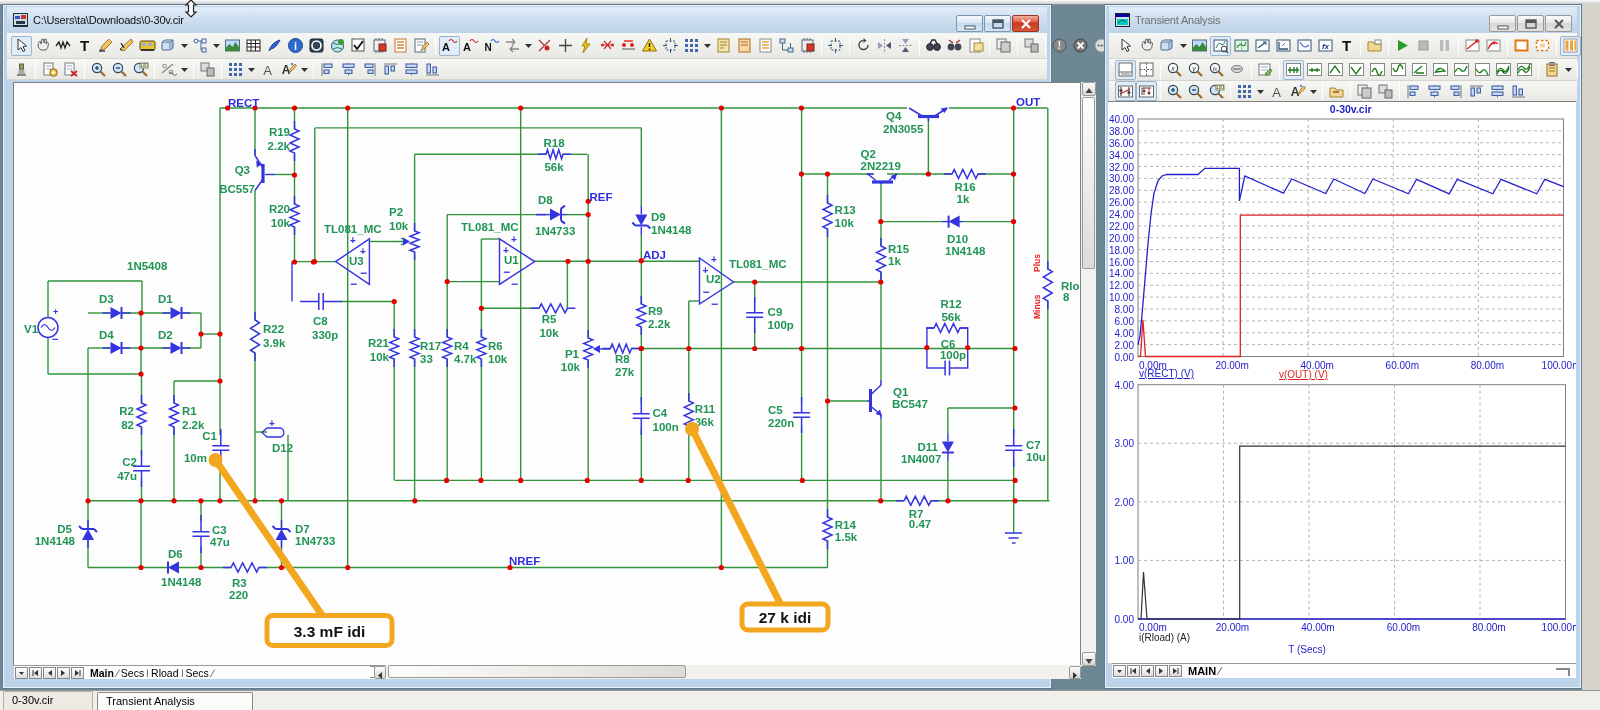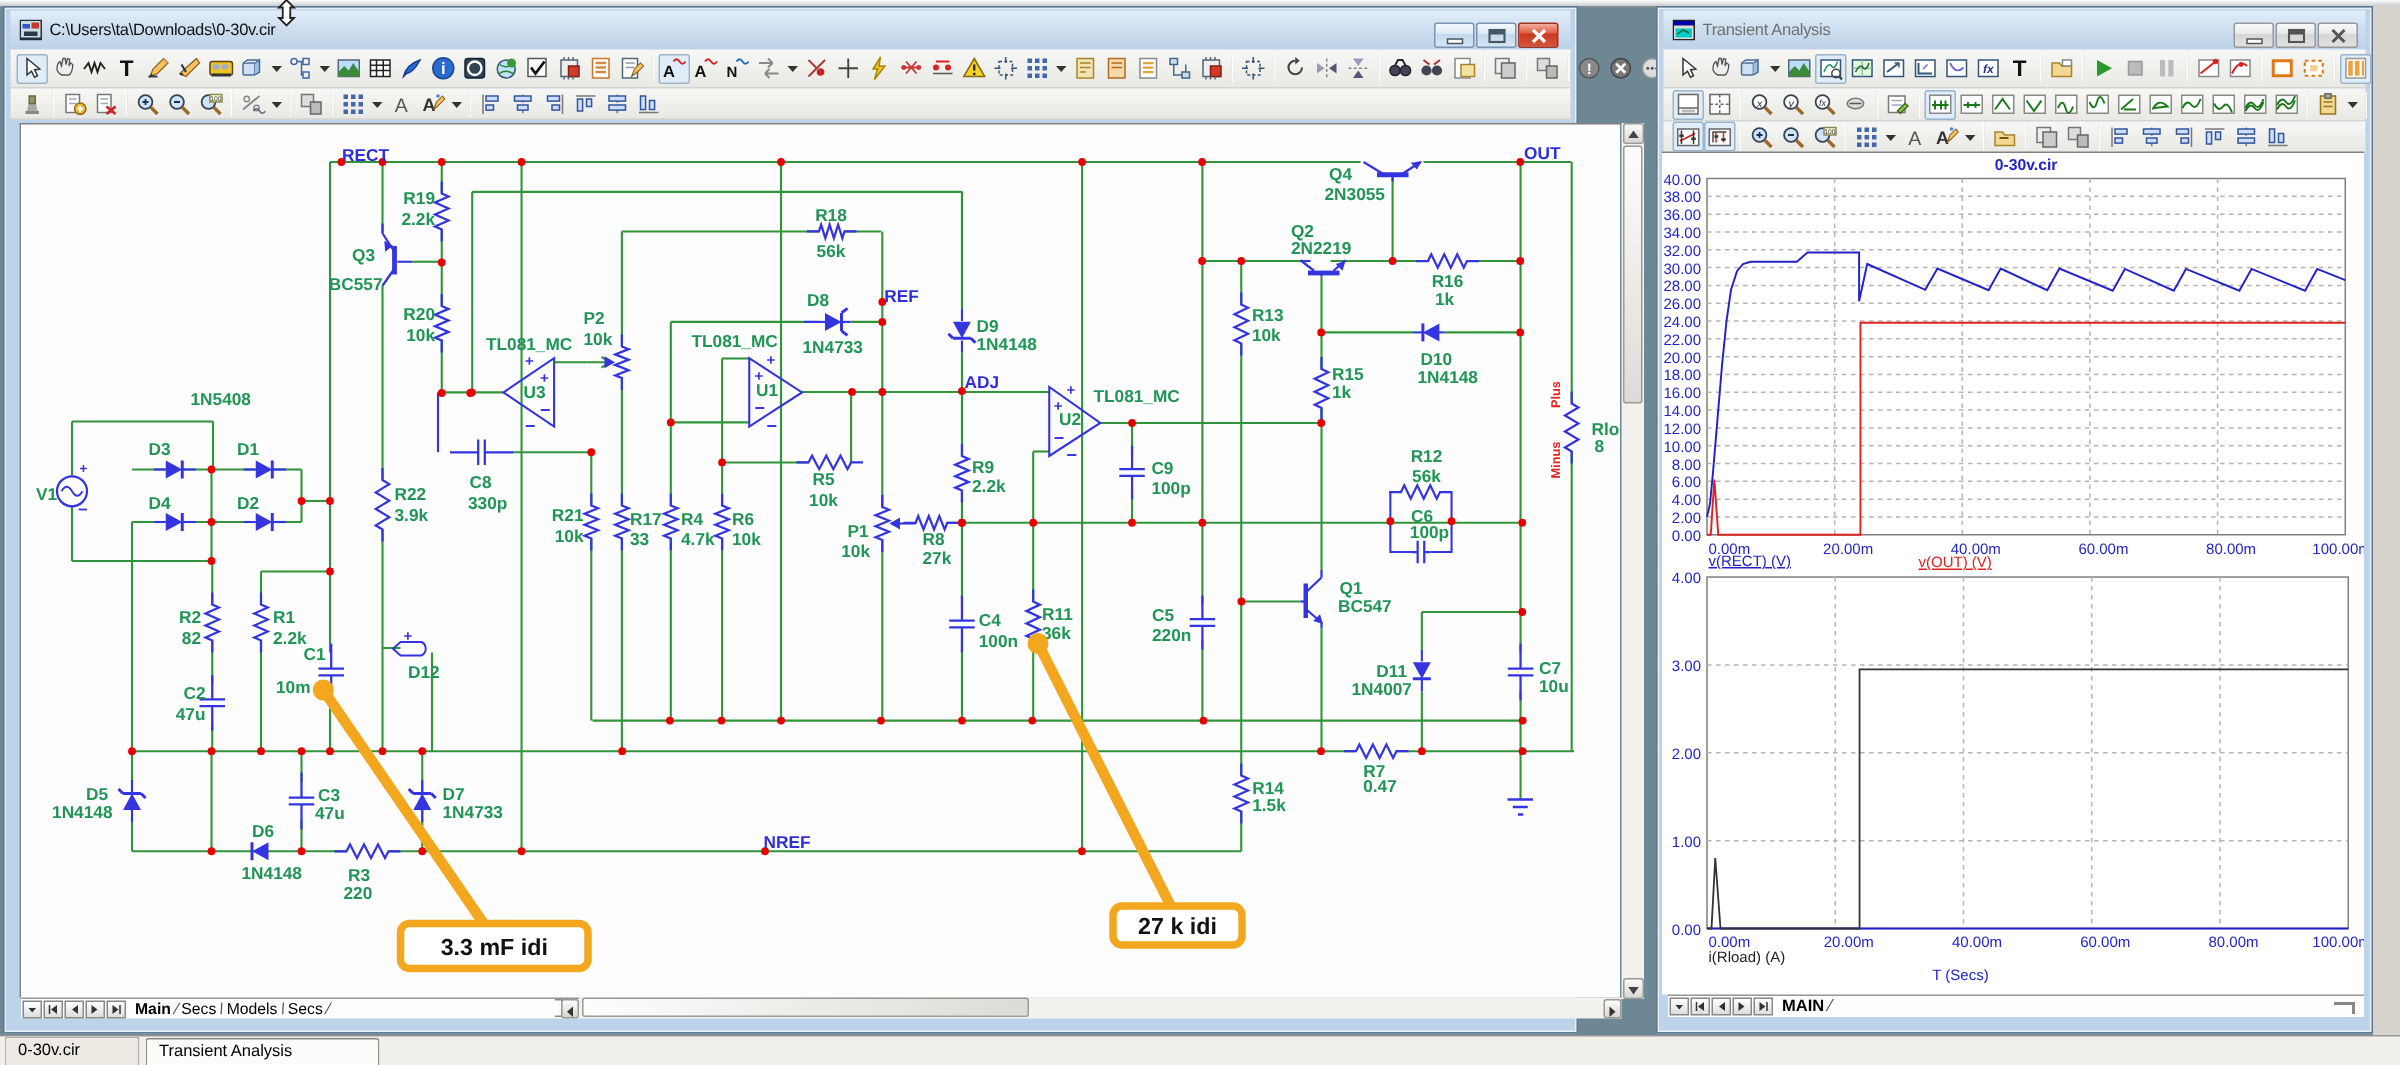--- a/index.html
+++ b/index.html
@@ -1044,21 +1044,21 @@
     <span class="navb">
         <svg width="11" height="10">
           <path d="M3,2l4,3-4,3Z" fill="#333"></path>
           <path d="M8,2v6" stroke="#333"></path>
         </svg>
       </span>
     <span style="margin-left:6px;font-weight:bold;">Main</span>
       <span class="tabsl">/</span>
     <span>Secs</span>
       <span class="tabsl">\</span>
-    <span>Models</span>
+    <span>Rload</span>
       <span class="tabsl">\</span>
     <span>Secs</span>
       <span class="tabsl">/</span>
   </div>
   <div style="position:absolute;left:367px;top:661px;width:5px;height:12px;border:1px solid #888;border-left:none;background:#fff;"></div>
   <div class="sb" style="left:383px;top:660px;width:695px;height:14px;">
     <div class="sbtn" style="left:-12px;top:1px;width:12px;height:13px;"><svg width="10" height="11">
           <path d="M7,2L3,5.5l4,3.5Z" fill="#333"></path>
         </svg></div>
     <div class="thumb" style="left:2px;top:0px;width:298px;height:13px;"></div>

